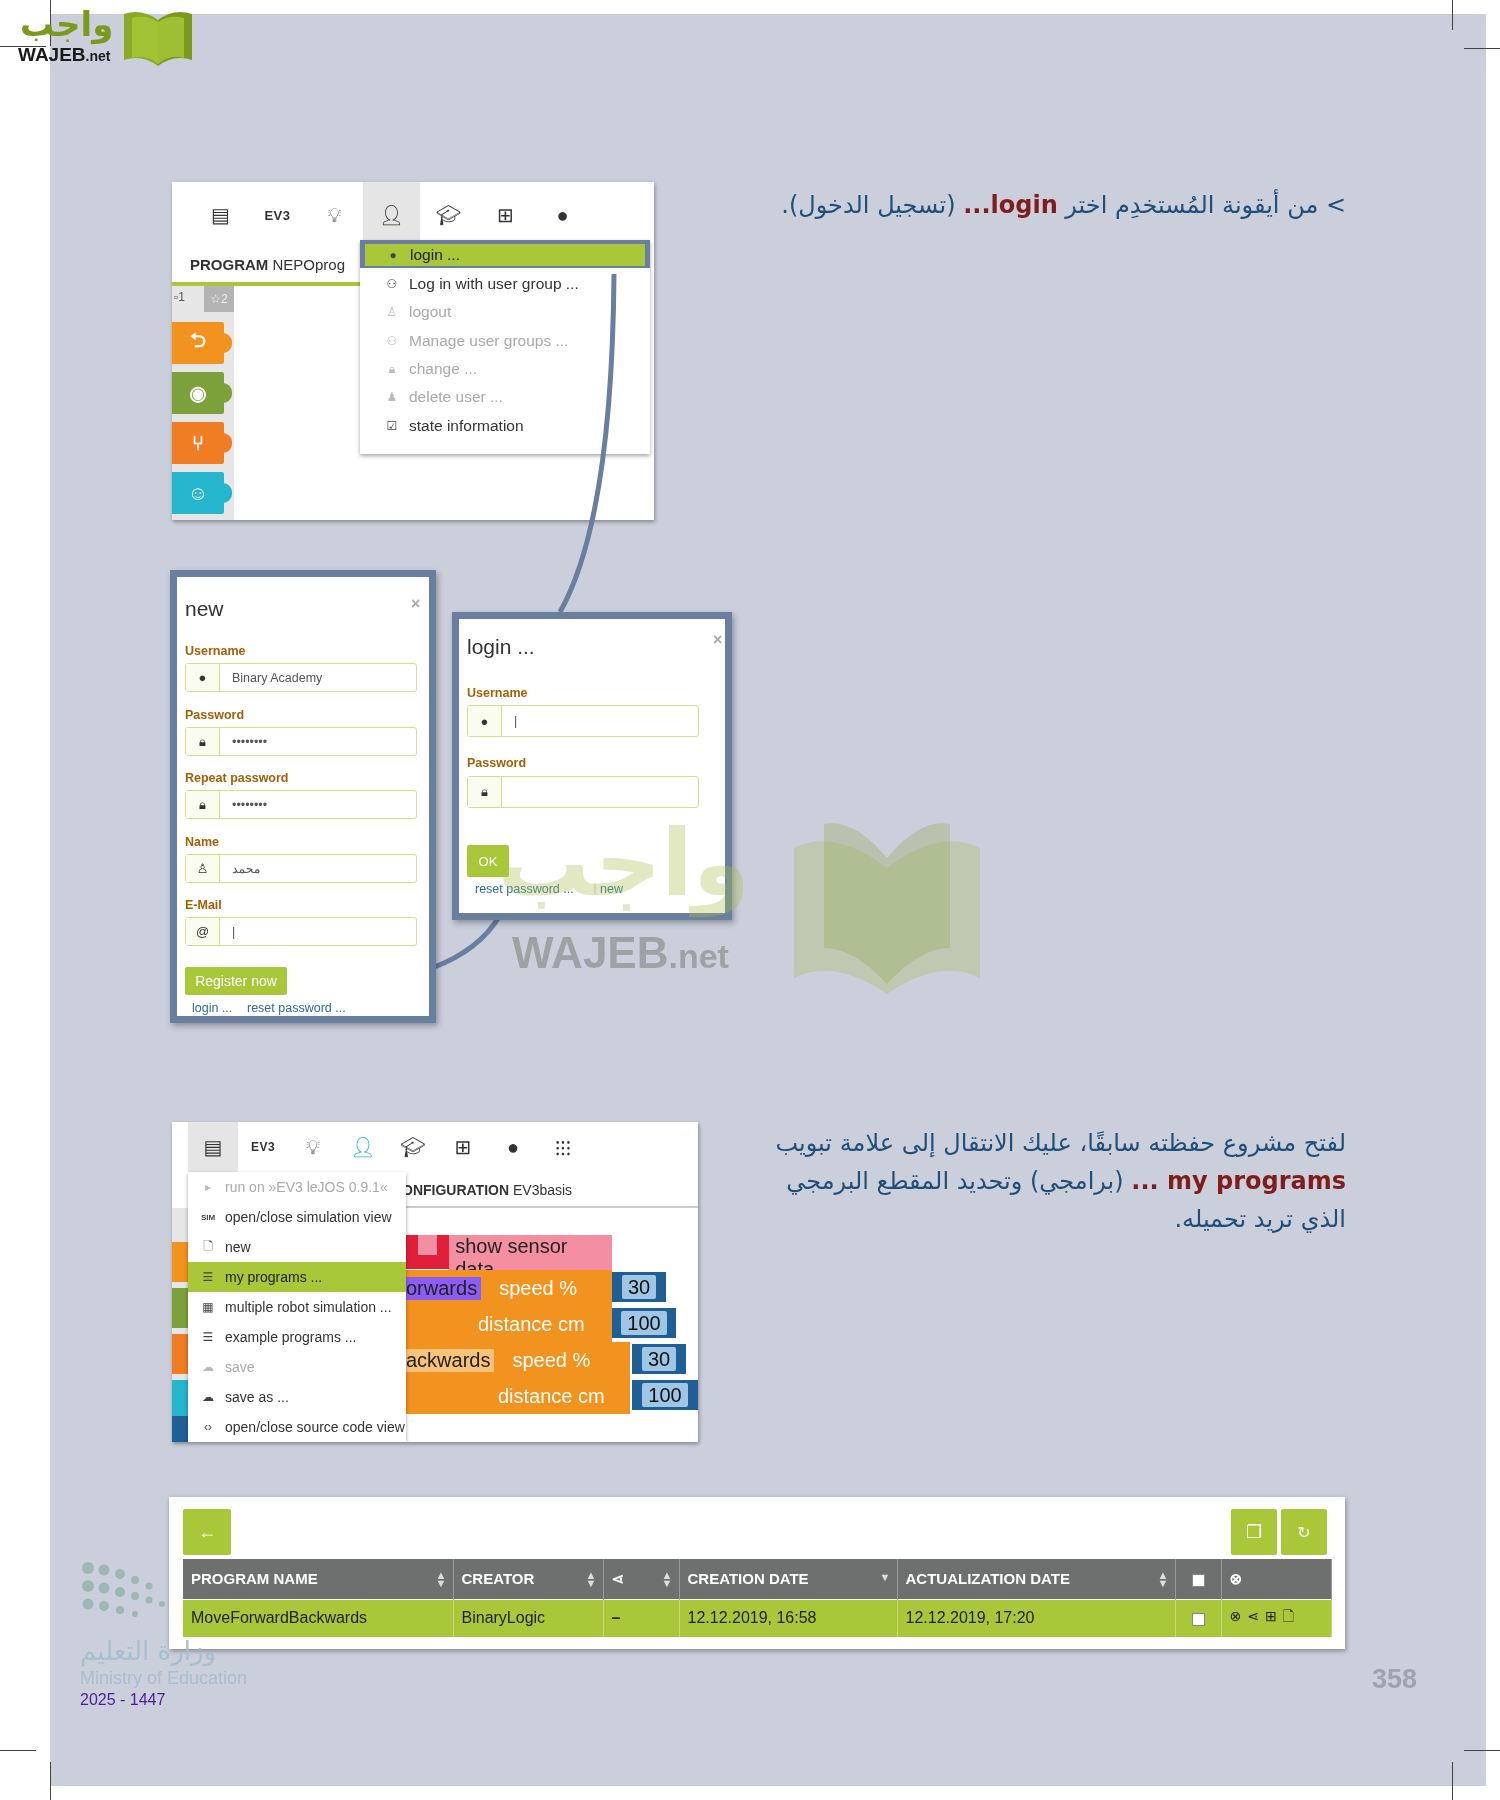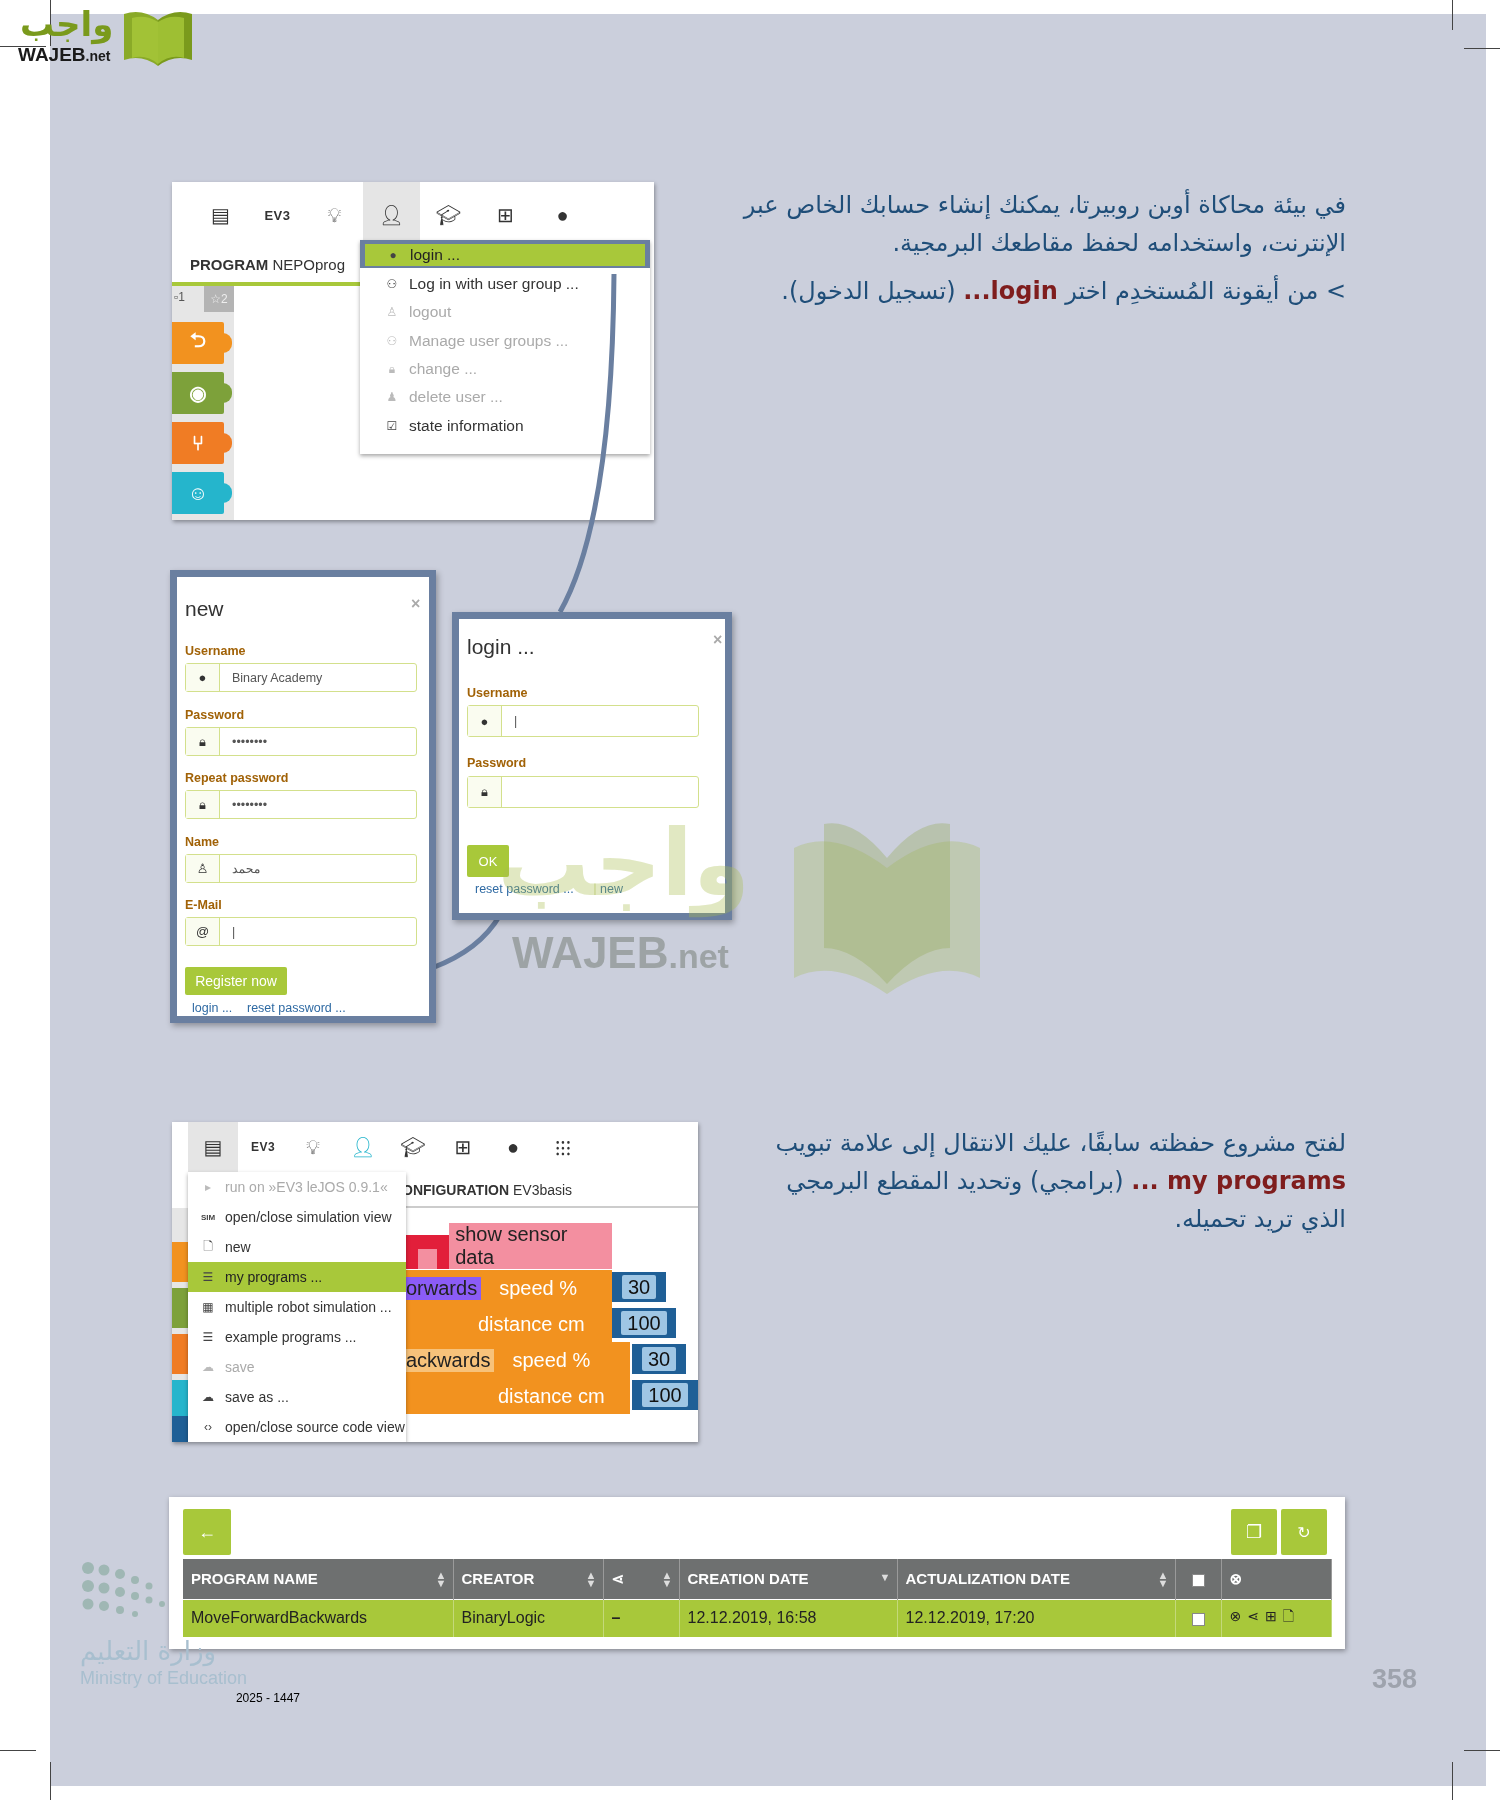--- a/index.html
+++ b/index.html
@@ -46,21 +46,21 @@
   .dlg-title { position: absolute; font-size: 21px; color: #333; }
   .dlg-close { position: absolute; font-size: 16px; color: #aaa; font-weight: bold; }
   .lbl { position: absolute; font-size: 12.5px; font-weight: bold; color: #a16207; }
   .fld { position: absolute; height: 29px; border: 1.5px solid #d3e08c; border-radius: 3px; background: #fff; display: flex; }
   .fld .fic { width: 34px; border-right: 1.5px solid #d3e08c; display: flex; align-items: center; justify-content: center; font-size: 13px; color: #333; background: #fafcf0; }
   .fld .fval { padding-left: 12px; display: flex; align-items: center; font-size: 12.5px; color: #555; }
   .btn-green { position: absolute; background: #a8c83a; color: #fff; font-size: 14px; display: flex; align-items: center; justify-content: center; border-radius: 2px; }
   .link { position: absolute; font-size: 12.5px; color: #2f6aa3; }
 
   
-  .blk { position: absolute; color: #fff; font-size: 20px; display: flex; align-items: flex-end; }
+  .blk { position: absolute; color: #fff; font-size: 20px; display: flex; align-items: flex-start; }
   .numblk { position: absolute; background: #1f5f96; display: flex; align-items: center; justify-content: center; }
   .numblk span { background: #9fc6e4; color: #111; font-size: 20px; padding: 0 6px; border-radius: 2px; line-height: 24px; }
 
   
   .tbl-shot { position: absolute; left: 169px; top: 1497px; width: 1176px; height: 152px; background: #fff; box-shadow: 1px 2px 5px rgba(0,0,0,0.35); }
   .tbl { position: absolute; left: 14px; top: 62px; width: 1148px; border-collapse: collapse; table-layout: fixed; }
   .tbl th { background: #6e7070; color: #fff; font-weight: bold; font-size: 15px; text-align: left; height: 40px; padding: 0 8px; border-right: 1px solid #9a9a9a; position: relative; white-space: nowrap; }
   .tbl td { background: #a8c83a; color: #222; font-size: 16px; height: 38px; padding: 0 8px; border-right: 1px solid #c4d97a; border-top: 1px solid #fff; white-space: nowrap; }
   .sort { position: absolute; right: 6px; top: 12px; font-size: 11px; line-height: 8px; color: #ddd; }
   .chk { display: inline-block; width: 13px; height: 13px; background: #fff; border: 1px solid #888; vertical-align: middle; }
@@ -87,21 +87,20 @@
   <div class="logo-en"><span>WAJEB</span><small>.net</small></div>
   <svg class="logo-book" width="76" height="60" viewBox="0 0 76 60">
     <path d="M38 12 Q22 0 4 6 L4 52 Q22 46 38 58 Z" fill="#8aaa28"></path>
     <path d="M38 12 Q54 0 72 6 L72 52 Q54 46 38 58 Z" fill="#7a9a1c"></path>
     <path d="M38 14 Q26 6 12 10 L12 50 Q26 46 38 56 Z" fill="#a8c83a" opacity="0.8"></path>
     <path d="M38 14 Q50 6 64 10 L64 50 Q50 46 38 56 Z" fill="#a8c83a" opacity="0.8"></path>
   </svg>
 </div>
 
 <div class="ar-block" style="left:740px;top:186px;width:606px;">
-  <p>في بيئة محاكاة أوبن روبيرتا، يمكنك إنشاء حسابك الخاص عبر الإنترنت، واستخدامه لحفظ مقاطعك البرمجية.</p>
   <p><span>&gt; من أيقونة المُستخدِم اختر </span><b>login...</b><span> (تسجيل الدخول).</span></p>
 </div>
 
 <div class="shot" style="left:172px;top:182px;width:482px;height:338px;">
   <div class="toolbar">
     <div class="tb-btn">
         <span>▤</span>
       </div>
     <div class="tb-btn ev3">EV3</div>
     <div class="tb-btn">
@@ -421,16 +420,16 @@
         <circle cx="69" cy="40" r="3.5"></circle>
         <circle cx="82" cy="44" r="3"></circle>
       <circle cx="8" cy="44" r="5.5"></circle>
         <circle cx="24" cy="46" r="5"></circle>
         <circle cx="40" cy="50" r="4"></circle>
         <circle cx="55" cy="54" r="3"></circle>
     </g>
   </svg>
   <div style="font-family:'DejaVu Sans',sans-serif;font-size:26px;color:#a8bfcf;direction:rtl;text-align:left;width:200px;margin-top:12px;">وزارة التعليم</div>
   <div style="font-size:18px;color:#a8bfcf;margin-top:2px;">Ministry of Education</div>
-  <div style="font-size:12px;color:#000000;margin-top:2px;text-align:right;">2025 - 1447</div>
+  <div style="font-size:16px;color:#4c1d95;margin-top:2px;">2025 - 1447</div>
 </div>
 
 <div class="page-num">358</div>
 
 </body></html>

